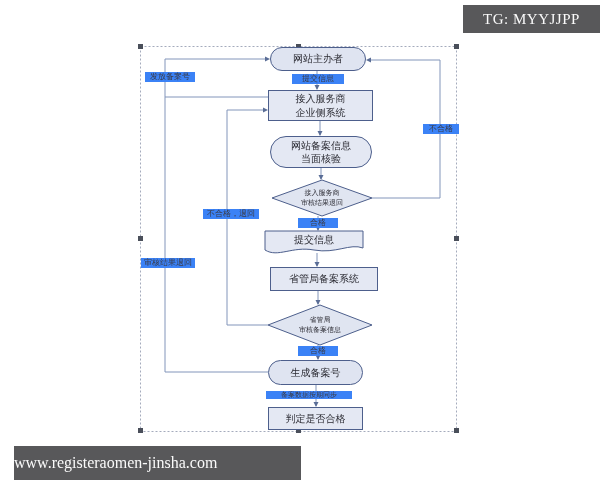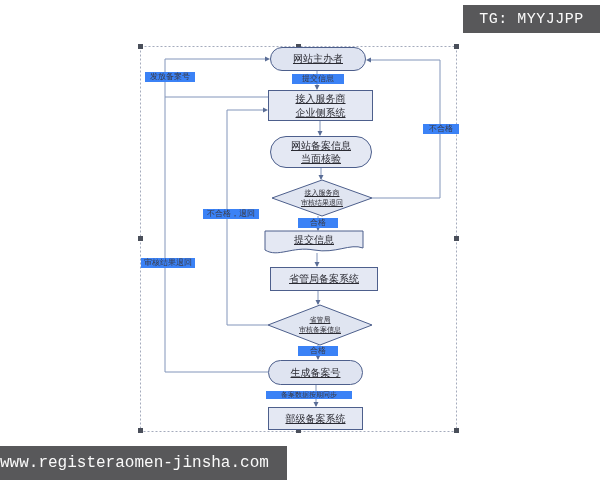--- a/index.html
+++ b/index.html
@@ -1,29 +1,29 @@
 <!DOCTYPE html>
 <html><head>
 <meta charset="utf-8">
 <style>
   html,body{margin:0;padding:0;background:#fff;}
   #canvas{position:relative;width:600px;height:480px;background:#ffffff;overflow:hidden;
           font-family:"DejaVu Serif","Liberation Serif",serif;}
   .shape{position:absolute;box-sizing:border-box;display:flex;flex-direction:column;
-         align-items:center;justify-content:center;color:#2b2b33;text-align:center;text-decoration:underline;}
+         align-items:center;justify-content:center;color:#2b2b33;text-align:center;}
   .rect{background:#e4e8f3;border:1px solid #4d5f8c;}
   .oval{background:#dfe4f1;border:1px solid #4d5f8c;border-radius:13px;}
   .node-text{font-size:10px;line-height:1.35;white-space:nowrap;}
   .node-text-sm{font-size:7px;line-height:1.45;white-space:nowrap;}
   .edge-label{position:absolute;font-size:8px;color:#3a3a44;background:#3b82f6;
               text-align:center;white-space:nowrap;padding:0 1px;line-height:1.2;}
   .edge-label-sm{font-size:7px;}
   .wm{position:absolute;background:#58585a;color:#fafafa;
-      font-family:Liberation Mono, monospace;
-      display:flex;align-items:center;}
+      font-family:Liberation Serif, serif;
+      display:flex;align-items:center;margin-left:14px;}
   #wm-tg{top:5px;right:0;width:137px;height:28px;justify-content:center;
          font-size:15px;letter-spacing:0.5px;}
   #wm-url{top:446px;left:0;width:287px;height:34px;font-size:16px;}
   svg{position:absolute;top:0;left:0;pointer-events:none;}
 </style>
 </head>
 <body>
 
 <div id="canvas">
 
@@ -114,21 +114,21 @@
   <div class="shape" style="left:270px;top:310px;width:100px;height:30px;">
     <div class="node-text-sm">省管局</div>
     <div class="node-text-sm">审核备案信息</div>
   </div>
 
   <div class="shape oval" style="left:268px;top:360px;width:95px;height:25px;">
     <div class="node-text">生成备案号</div>
   </div>
 
   <div class="shape rect" style="left:268px;top:407px;width:95px;height:23px;">
-    <div class="node-text">部级备案系统</div>
+    <div class="node-text">判定是否合格</div>
   </div>
 
   <div class="edge-label" style="left:292px;top:74px;width:50px;">提交信息</div>
   <div class="edge-label" style="left:298px;top:218px;width:38px;">合格</div>
   <div class="edge-label" style="left:298px;top:346px;width:38px;">合格</div>
   <div class="edge-label edge-label-sm" style="left:266px;top:391px;width:84px;">备案数据按期同步</div>
   <div class="edge-label" style="left:423px;top:124px;width:34px;">不合格</div>
   <div class="edge-label" style="left:145px;top:72px;width:48px;">发放备案号</div>
   <div class="edge-label" style="left:203px;top:209px;width:54px;">不合格，退回</div>
   <div class="edge-label" style="left:141px;top:258px;width:52px;">审核结果退回</div>

